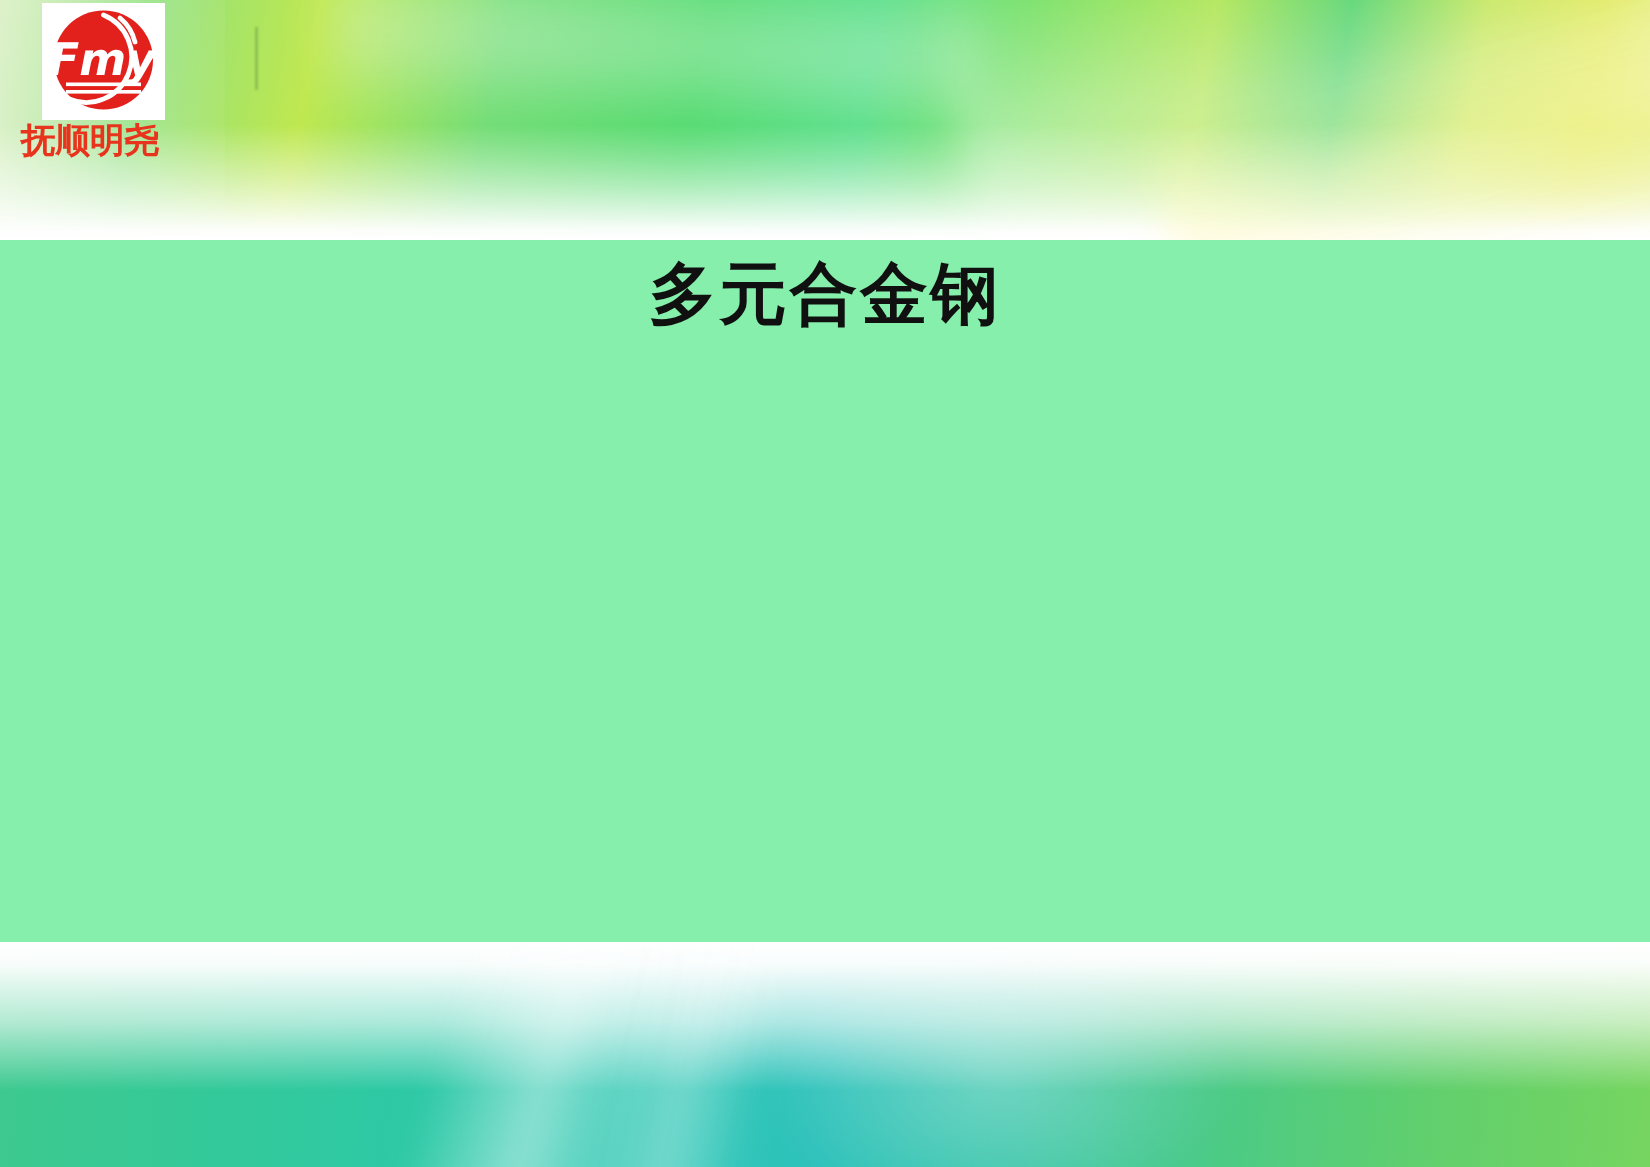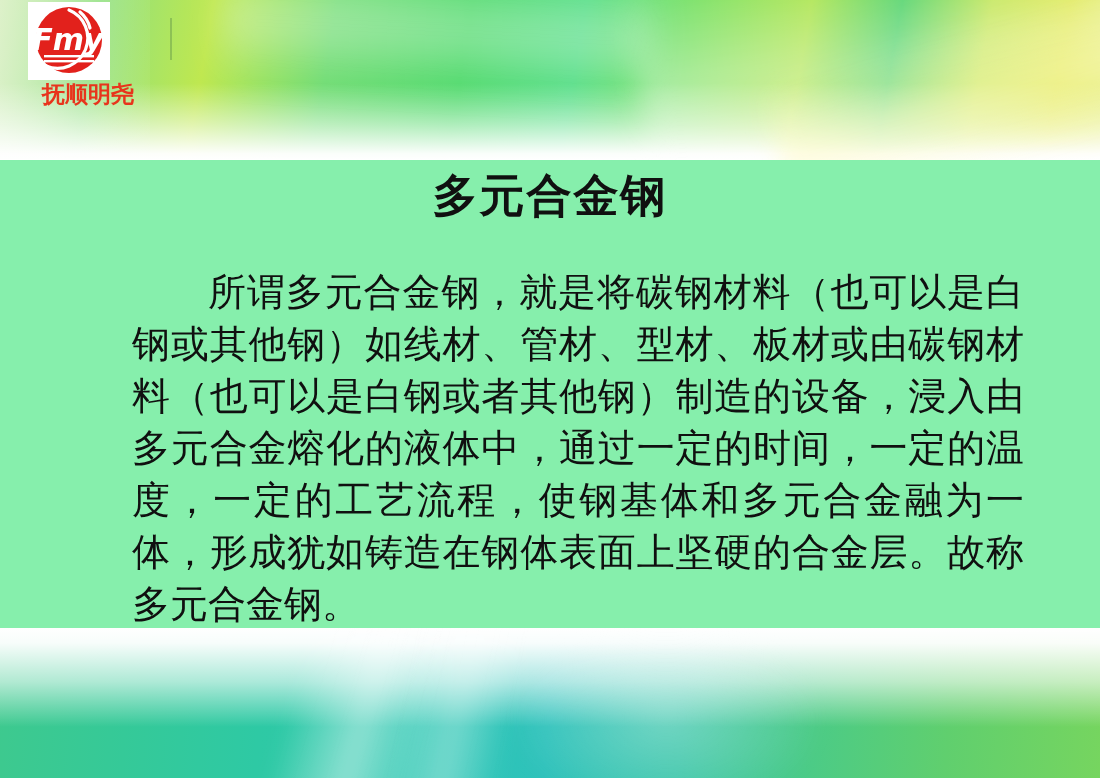--- a/index.html
+++ b/index.html
@@ -190,21 +190,21 @@
   }
   .logo-mark {
     width: 82px;
     height: 78px;
     margin-left: 14px;
     background: #ffffff;
     display: block;
   }
   .logo-caption {
     margin-top: 2px;
-    text-align: right;
+    text-align: left;
     font-size: 23px;
     font-weight: bold;
     color: #e8341c;
     letter-spacing: 0px;
     line-height: 1.1;
     white-space: nowrap;
     font-family: "DejaVu Sans", "Liberation Sans", sans-serif;
   }
 
   
@@ -271,16 +271,15 @@
       <path d="M 52 10 A 30 30 0 0 1 62 26" fill="none" stroke="#ffffff" stroke-width="3.2" stroke-linecap="round"></path>
       <text x="40" y="48" fill="#ffffff" font-size="30" font-weight="bold" font-style="italic" text-anchor="middle" font-family="DejaVu Sans, Liberation Sans, sans-serif">Fmy</text>
       <rect x="16" y="53" width="50" height="2.4" fill="#ffffff"></rect>
       <rect x="16" y="58" width="50" height="2.4" fill="#ffffff"></rect>
     </svg>
     <div class="logo-caption">抚顺明尧</div>
   </div>
 
   <div class="content">
     <div class="slide-title">多元合金钢</div>
-    <div class="slide-body">所谓多元合金钢，就是将碳钢材料（也可以是白钢或其他钢）如线材、管材、型材、板材或由碳钢材料（也可以是白钢或者其他钢）制造的设备，浸入由多元合金熔化的液体中，通过一定的时间，一定的温度，一定的工艺流程，使钢基体和多元合金融为一体，形成犹如铸造在钢体表面上坚硬的合金层。故称多元合金钢。</div>
   </div>
 
 </div>
 
 </body></html>

